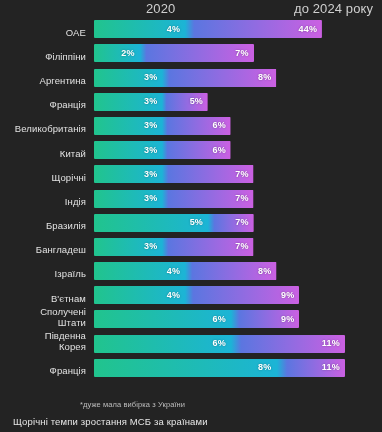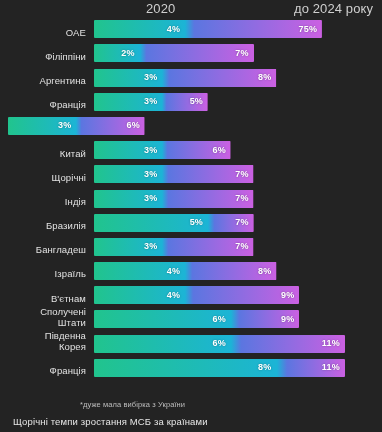--- a/index.html
+++ b/index.html
@@ -109,21 +109,21 @@
 
   <div class="rows" id="rows">
       <div class="row">
         <div class="row-label">ОАЕ</div>
         <div class="bar-area">
           <div class="bar" style="width: 228.182px;">
             <div class="seg" style="width: 91.2727px; background: linear-gradient(to right, rgb(33, 196, 141) 0%, rgb(28, 180, 214) 40%, rgb(91, 118, 224) 44%, rgb(203, 96, 226) 100%) 0px 0px / 228.182px 18px;">
               <span class="seg-val">4%</span>
             </div>
             <div class="seg" style="width: 136.909px; background: linear-gradient(to right, rgb(33, 196, 141) 0%, rgb(28, 180, 214) 40%, rgb(91, 118, 224) 44%, rgb(203, 96, 226) 100%) -91.2727px 0px / 228.182px 18px;">
-              <span class="seg-val">75%</span>
+              <span class="seg-val">44%</span>
             </div>
           </div>
         </div>
       </div>
       <div class="row">
         <div class="row-label">Філіппіни</div>
         <div class="bar-area">
           <div class="bar" style="width: 159.727px;">
             <div class="seg" style="width: 45.6364px; background: linear-gradient(to right, rgb(33, 196, 141) 0%, rgb(28, 180, 214) 28.57%, rgb(91, 118, 224) 32.57%, rgb(203, 96, 226) 100%) 0px 0px / 159.727px 18px;">
               <span class="seg-val">2%</span>
@@ -154,20 +154,21 @@
             <div class="seg" style="width: 68.4545px; background: linear-gradient(to right, rgb(33, 196, 141) 0%, rgb(28, 180, 214) 60%, rgb(91, 118, 224) 64%, rgb(203, 96, 226) 100%) 0px 0px / 114.091px 18px;">
               <span class="seg-val">3%</span>
             </div>
             <div class="seg" style="width: 45.6364px; background: linear-gradient(to right, rgb(33, 196, 141) 0%, rgb(28, 180, 214) 60%, rgb(91, 118, 224) 64%, rgb(203, 96, 226) 100%) -68.4545px 0px / 114.091px 18px;">
               <span class="seg-val">5%</span>
             </div>
           </div>
         </div>
       </div>
       <div class="row">
+        <div class="row-label">Великобританія</div>
         <div class="bar-area">
           <div class="bar" style="width: 136.909px;">
             <div class="seg" style="width: 68.4545px; background: linear-gradient(to right, rgb(33, 196, 141) 0%, rgb(28, 180, 214) 50%, rgb(91, 118, 224) 54%, rgb(203, 96, 226) 100%) 0px 0px / 136.909px 18px;">
               <span class="seg-val">3%</span>
             </div>
             <div class="seg" style="width: 68.4545px; background: linear-gradient(to right, rgb(33, 196, 141) 0%, rgb(28, 180, 214) 50%, rgb(91, 118, 224) 54%, rgb(203, 96, 226) 100%) -68.4545px 0px / 136.909px 18px;">
               <span class="seg-val">6%</span>
             </div>
           </div>
         </div>

